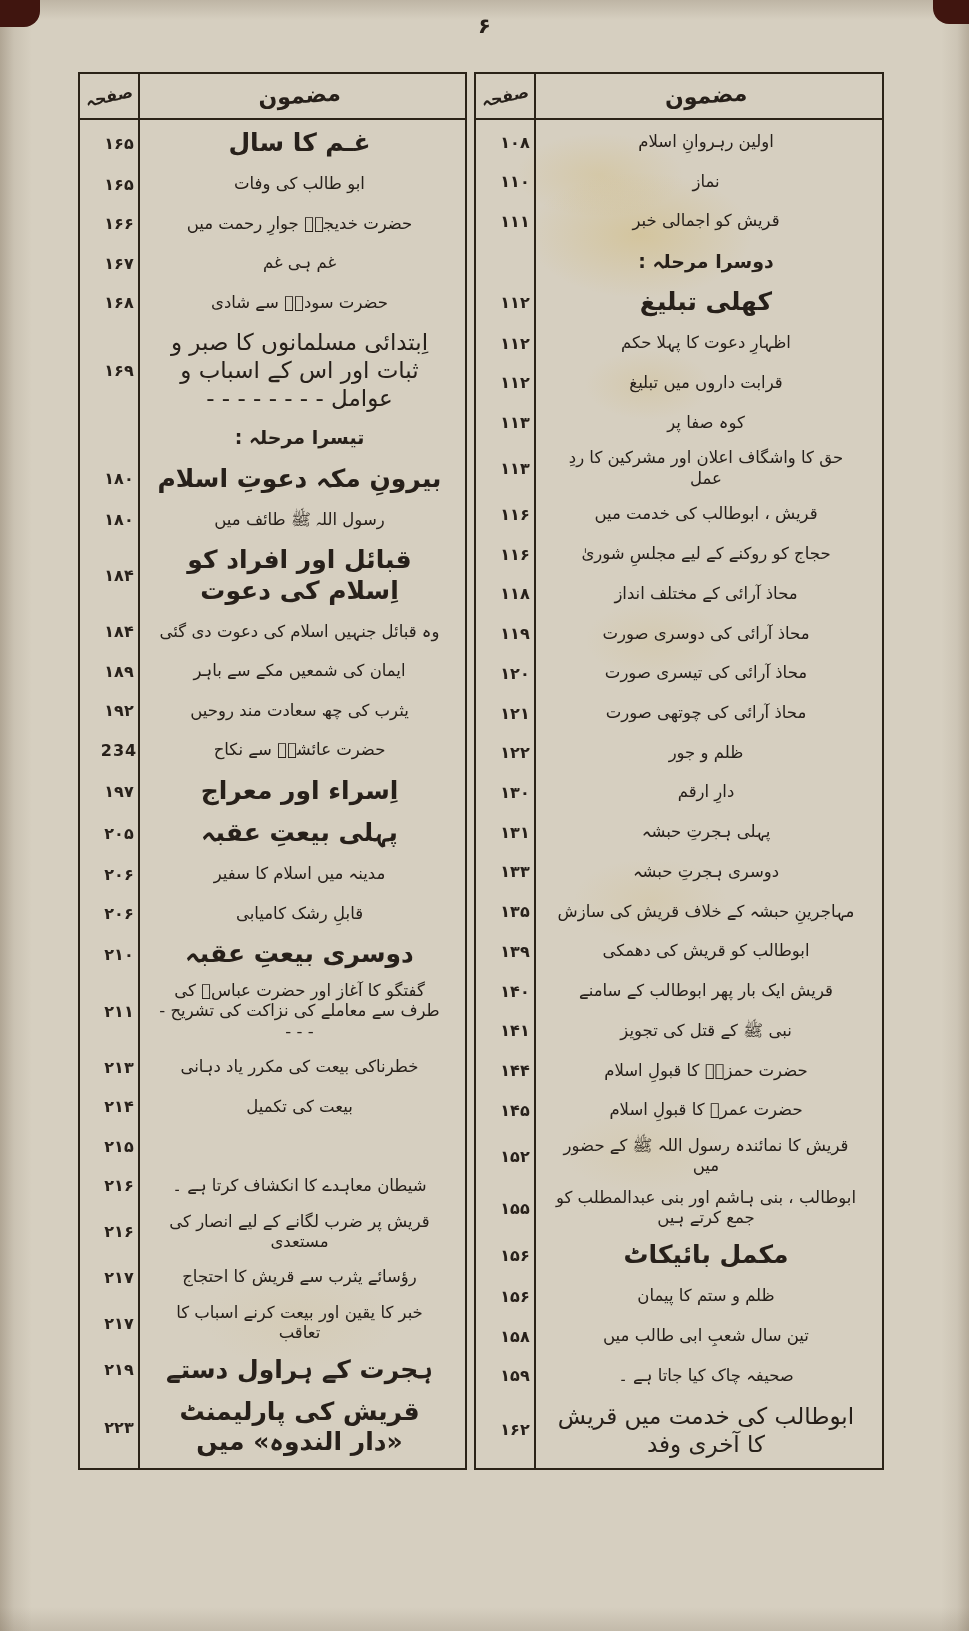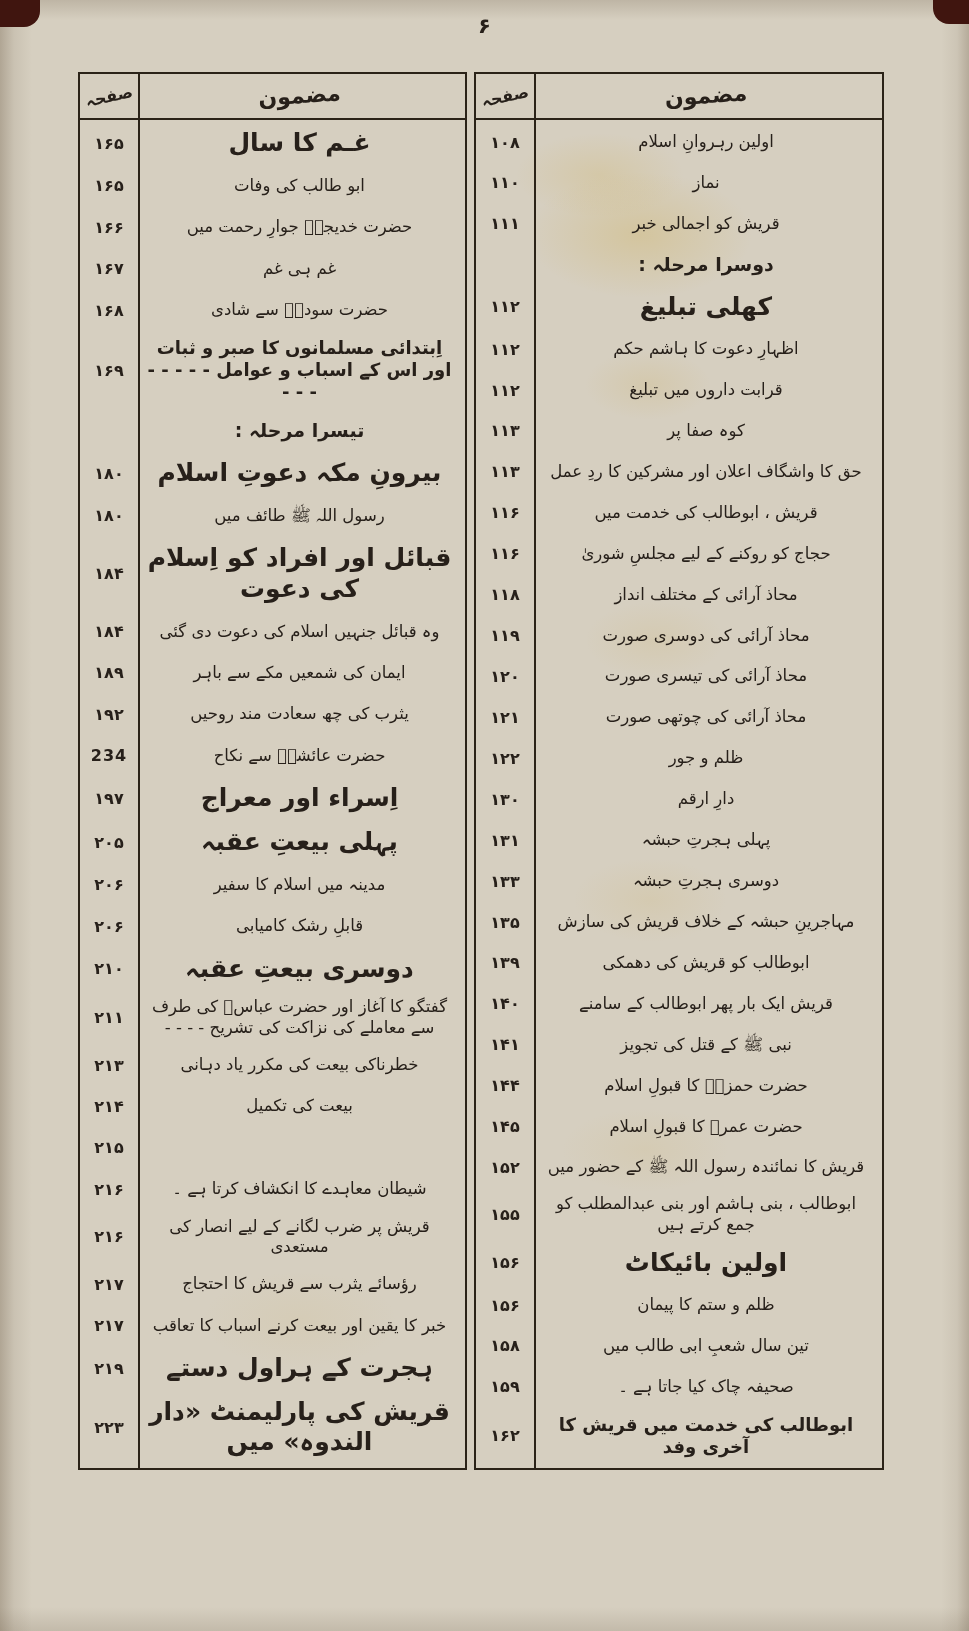--- a/index.html
+++ b/index.html
@@ -28,25 +28,25 @@
   .toc-table{position:absolute;left:78px;top:72px;width:806px;height:1398px;display:flex;box-sizing:border-box;}
   .half{position:relative;box-sizing:border-box;border:2.5px solid var(--border,#2b2318);display:flex;flex-direction:column;}
   .half.left{width:389px;}
   .half.right{width:410px;margin-left:7px;}
   .half::after{content:"";position:absolute;top:0;bottom:0;left:58px;width:2px;background:var(--border,#2b2318);}
   .col-header{height:46px;flex:none;border-bottom:2.5px solid var(--border,#2b2318);display:flex;direction:ltr;align-items:center;box-sizing:border-box;}
   .cell-page{width:58px;flex:none;text-align:center;font-size:16px;font-weight:600;letter-spacing:1px;direction:rtl;}
   .cell-title{flex:1;direction:rtl;text-align:center;font-size:16.5px;line-height:1.22;padding:0 12px 0 8px;}
   .cell-page.hdr{font-size:16px;font-weight:bold;transform:rotate(-12deg);}
   .cell-title.hdr{font-size:22px;font-weight:bold;transform:rotate(-4deg);}
-  .col-body{flex:1;display:flex;flex-direction:column;justify-content:space-between;padding:8px 0 10px;}
+  .col-body{flex:1;display:flex;flex-direction:column;justify-content:space-between;padding:8px 10px 10px;}
   .toc-row{display:flex;direction:ltr;align-items:center;min-height:28px;}
   .toc-row.heading .cell-title{font-size:25px;font-weight:bold;text-align:center;}
   .toc-row.subheading .cell-title{font-size:19px;font-weight:bold;}
-  .toc-row.bold .cell-title{font-size:18px;font-weight:bold;}
+  .toc-row.bold .cell-title{font-size:23px;font-weight:normal;}
 </style>
 </head>
 <body>
 
 <div class="paper">
 
   <div class="corner corner-tl"></div>
   <div class="corner corner-tr"></div>
 
   <div class="folio">۶</div>
@@ -198,21 +198,21 @@
           <div class="toc-row subheading">
             <div class="cell-page"></div>
             <div class="cell-title">دوسرا مرحلہ :</div>
           </div>
           <div class="toc-row heading">
             <div class="cell-page">۱۱۲</div>
             <div class="cell-title">کھلی تبلیغ</div>
           </div>
           <div class="toc-row normal">
             <div class="cell-page">۱۱۲</div>
-            <div class="cell-title">اظہارِ دعوت کا ہاشم حکم</div>
+            <div class="cell-title">اظہارِ دعوت کا پہلا حکم</div>
           </div>
           <div class="toc-row normal">
             <div class="cell-page">۱۱۲</div>
             <div class="cell-title">قرابت داروں میں تبلیغ</div>
           </div>
           <div class="toc-row normal">
             <div class="cell-page">۱۱۳</div>
             <div class="cell-title">کوہ صفا پر</div>
           </div>
           <div class="toc-row normal">
@@ -286,21 +286,21 @@
           <div class="toc-row normal">
             <div class="cell-page">۱۵۲</div>
             <div class="cell-title">قریش کا نمائندہ رسول اللہ ﷺ کے حضور میں</div>
           </div>
           <div class="toc-row normal">
             <div class="cell-page">۱۵۵</div>
             <div class="cell-title">ابوطالب ، بنی ہاشم اور بنی عبدالمطلب کو جمع کرتے ہیں</div>
           </div>
           <div class="toc-row heading">
             <div class="cell-page">۱۵۶</div>
-            <div class="cell-title">اولین بائیکاٹ</div>
+            <div class="cell-title">مکمل بائیکاٹ</div>
           </div>
           <div class="toc-row normal">
             <div class="cell-page">۱۵۶</div>
             <div class="cell-title">ظلم و ستم کا پیمان</div>
           </div>
           <div class="toc-row normal">
             <div class="cell-page">۱۵۸</div>
             <div class="cell-title">تین سال شعبِ ابی طالب میں</div>
           </div>
           <div class="toc-row normal">

